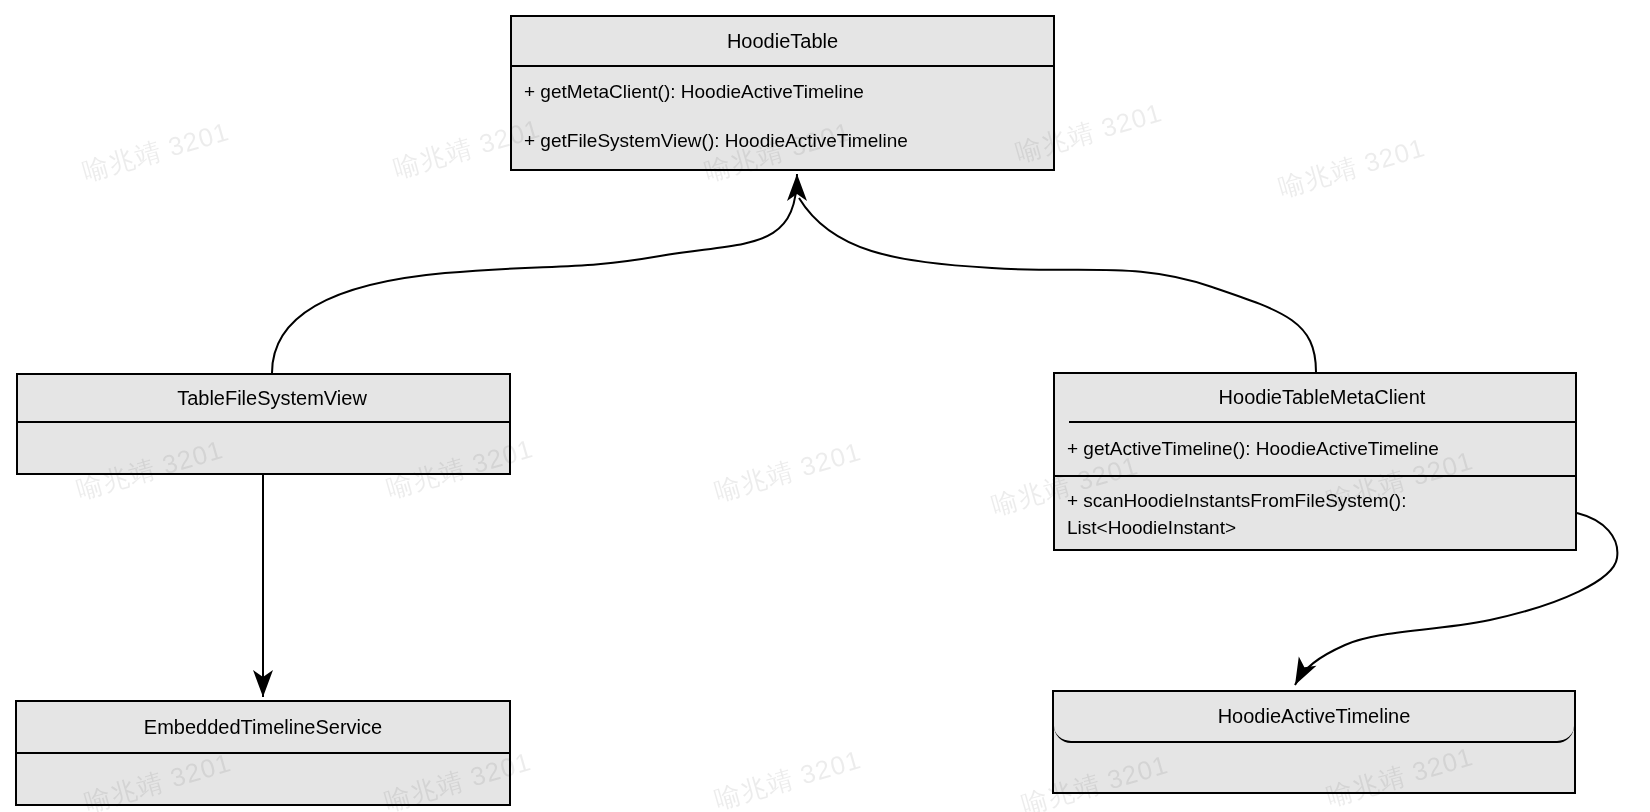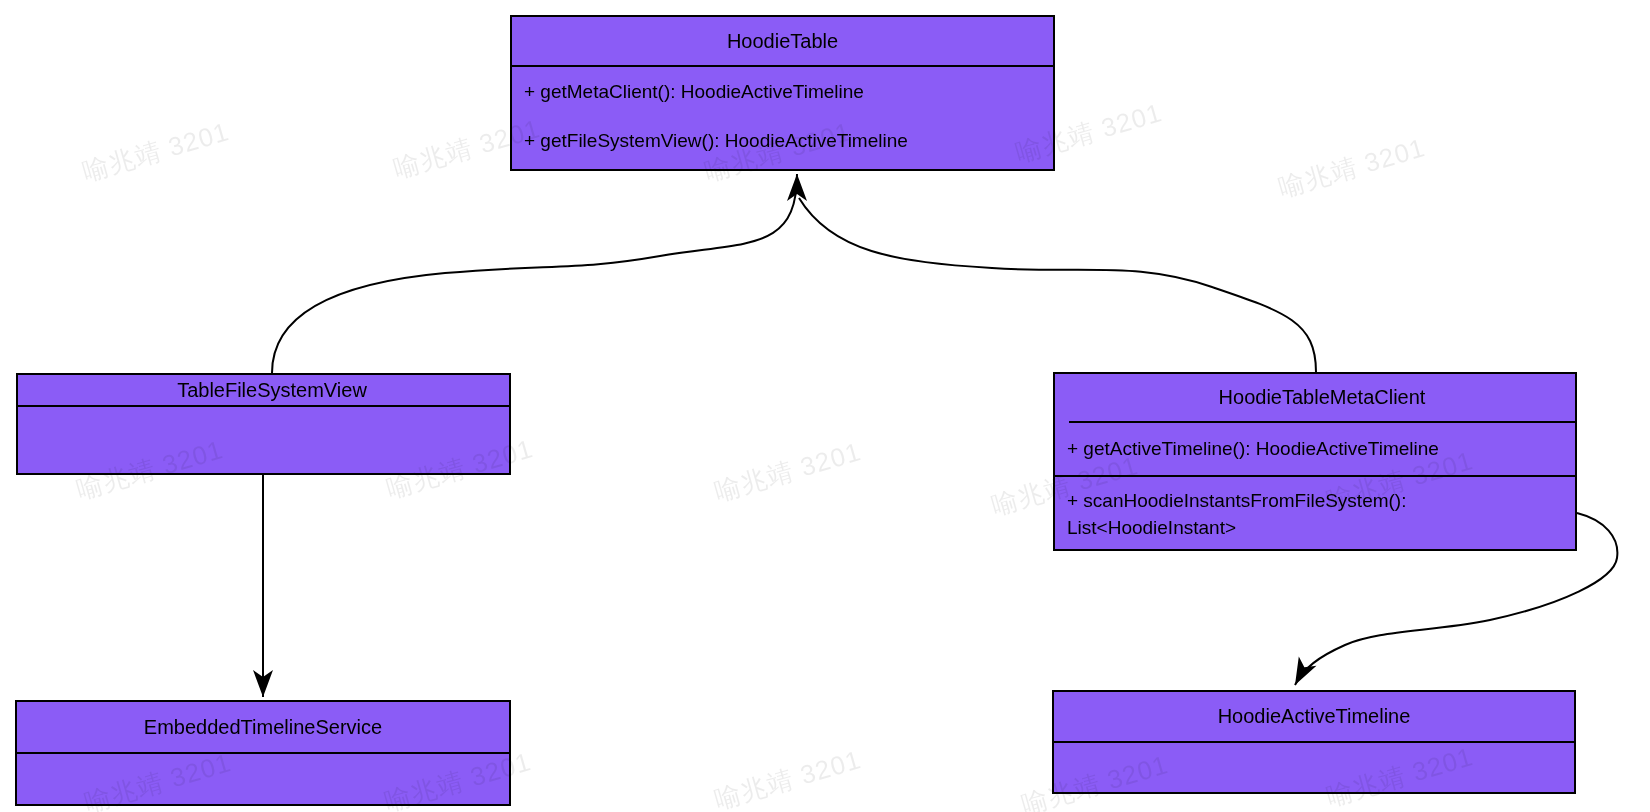--- a/index.html
+++ b/index.html
@@ -1,54 +1,54 @@
 <!DOCTYPE html>
 <html><head>
 <meta charset="utf-8">
 <style>
   html,body{margin:0;padding:0;}
   body{
     width:1650px;height:812px;position:relative;overflow:hidden;
     background:#ffffff;color:#000;
     font-family:"Liberation Sans", sans-serif;
   }
-  .uml{position:absolute;background:#8b5cf6;border:2px solid #000;box-sizing:border-box;z-index:2;}
+  .uml{position:absolute;background:#e5e5e5;border:2px solid #000;box-sizing:border-box;z-index:2;}
   .uml-title{
     display:flex;align-items:center;justify-content:center;
     font-size:20px;border-bottom:2px solid #000;box-sizing:border-box;
   }
   .uml-row{
     display:flex;align-items:center;font-size:19px;
     padding:0 12px;box-sizing:border-box;
   }
   .uml-row.bordered{border-bottom:2px solid #000000;}
   .uml-text-block{
     font-size:19px;padding:10px 12px 0 12px;line-height:27px;box-sizing:border-box;
   }
   .uml-empty{flex:1;}
 
   #box-hoodie-table{left:510px;top:15px;width:545px;height:156px;}
   #box-hoodie-table .uml-title{height:50px;}
   #box-hoodie-table .uml-row{height:49px;}
 
   #box-table-fsv{left:16px;top:373px;width:495px;height:102px;}
-  #box-table-fsv .uml-title{height:32px;padding-left:17px;}
+  #box-table-fsv .uml-title{height:48px;padding-left:17px;}
   #box-table-fsv .uml-empty{height:50px;}
 
   #box-meta-client{left:1053px;top:372px;width:524px;height:179px;}
   #box-meta-client .uml-title{height:49px;margin-left:14px;}
   #box-meta-client .row1{height:54px;}
   #box-meta-client .uml-text-block{height:71px;}
 
   #box-embedded{left:15px;top:700px;width:496px;height:106px;}
   #box-embedded .uml-title{height:52px;}
   #box-embedded .uml-empty{height:36px;}
 
   #box-active-timeline{left:1052px;top:690px;width:524px;height:104px;}
-  #box-active-timeline .uml-title{height:51px;}
+  #box-active-timeline .uml-title{height:51px;border-radius:17px;}
   #box-active-timeline .uml-empty{height:49px;}
 
   #svg-layer{position:absolute;left:0;top:0;z-index:4;pointer-events:none;}
   #wm-layer{position:absolute;left:0;top:0;right:0;bottom:0;z-index:6;pointer-events:none;}
   .wm{
     position:absolute;white-space:nowrap;font-size:26px;letter-spacing:1px;
     color:rgba(0,0,0,0.075);
     transform:translate(-50%,-50%) rotate(-16deg);
   }
 </style>

